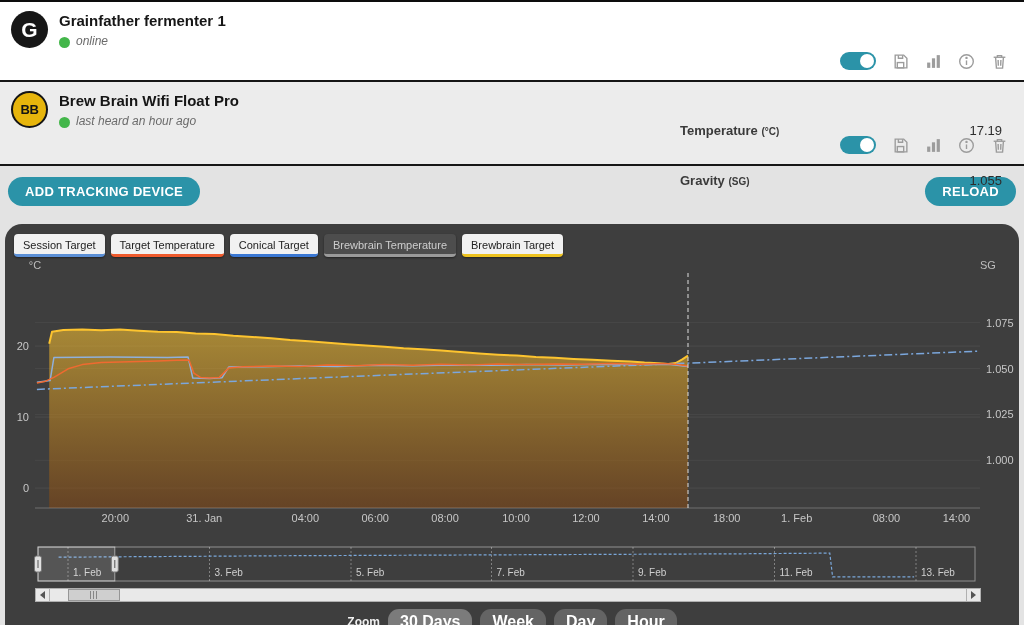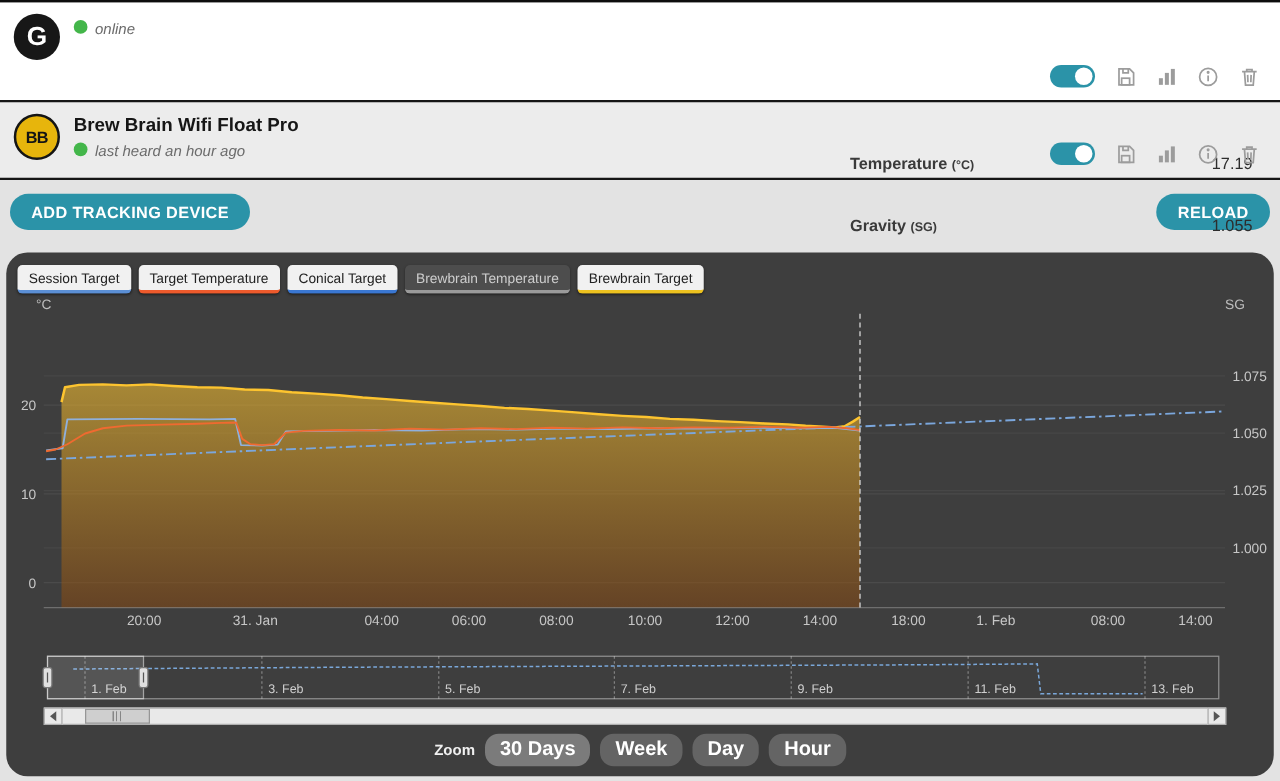--- a/index.html
+++ b/index.html
@@ -4,28 +4,28 @@
 <style>
   html,body{margin:0;padding:0;}
   body{
     width:1024px;height:625px;overflow:hidden;
     background:#e3e3e3;
     font-family:"Liberation Sans",sans-serif;
     border-top:2px solid #0d0d0d;box-sizing:border-box;
   }
   .device-row{position:relative;}
   .row-1{height:78px;background:#ffffff;}
-  .row-2{height:60px;background:#ececec;}
+  .row-2{height:82px;background:#ececec;}
   .hard-divider{height:2px;background:#161616;}
   .device-info{display:flex;gap:11px;padding:9px 0 0 11px;align-items:flex-start;}
   .logo-circle{width:37px;height:37px;border-radius:50%;display:flex;align-items:center;justify-content:center;flex:0 0 auto;font-weight:bold;}
   .logo-g{background:#171717;color:#fff;font-size:21px;}
   .logo-bb{background:#e7b50c;color:#141414;font-size:13px;border:2px solid #151515;box-sizing:border-box;letter-spacing:-0.5px;}
   .device-name{font-size:15px;font-weight:bold;color:#161616;padding-top:1px;}
-  .device-status{display:flex;align-items:flex-start;gap:6px;margin-top:5px;font-style:italic;color:#6b6b6b;font-size:12px;}
+  .device-status{display:flex;align-items:flex-end;gap:6px;margin-top:5px;font-style:italic;color:#6b6b6b;font-size:12px;}
   .status-dot{width:11px;height:11px;border-radius:50%;background:var(--green,#43b64a);}
   .row-controls{position:absolute;right:16px;bottom:10px;display:flex;align-items:center;gap:15px;}
   .toggle{width:36px;height:18px;border-radius:9px;background:var(--accent,#2b93a8);position:relative;cursor:pointer;}
   .toggle .knob{position:absolute;right:2px;top:2px;width:14px;height:14px;border-radius:50%;background:#fff;}
   .icon-btn{width:18px;height:18px;background:none;border:none;padding:0;color:#9c9c9c;display:flex;align-items:center;justify-content:center;cursor:pointer;}
   .icon-btn svg{display:block;}
   .readings{position:absolute;top:9px;right:22px;width:322px;}
   .reading{display:flex;justify-content:space-between;align-items:baseline;padding:3px 0;}
   .reading-label{font-weight:bold;color:#3a3a3a;font-size:13px;}
   .reading-unit{font-size:10px;font-weight:bold;color:#3a3a3a;}
@@ -53,20 +53,21 @@
   .zoom-btn{background:#646464;color:#fff;border:none;border-radius:11px;padding:4px 12px;font-size:16px;font-weight:bold;font-family:inherit;cursor:pointer;}
   .zoom-btn.selected{background:#7b7b7b;}
 </style>
 </head>
 <body>
 
 <header class="device-row row-1">
   <div class="device-info">
     <div class="logo-circle logo-g">G</div>
     <div>
+      <div class="device-name">Grainfather fermenter 1</div>
       <div class="device-status">
         <span class="status-dot"></span>
         <span>online</span>
       </div>
     </div>
   </div>
   <div class="row-controls">
     <div class="toggle">
         <div class="knob"></div>
       </div>

